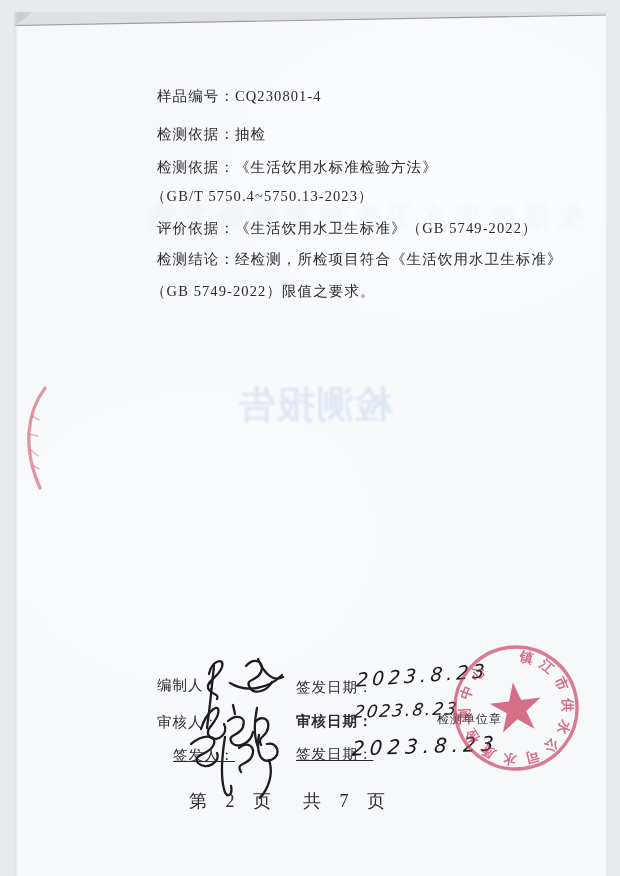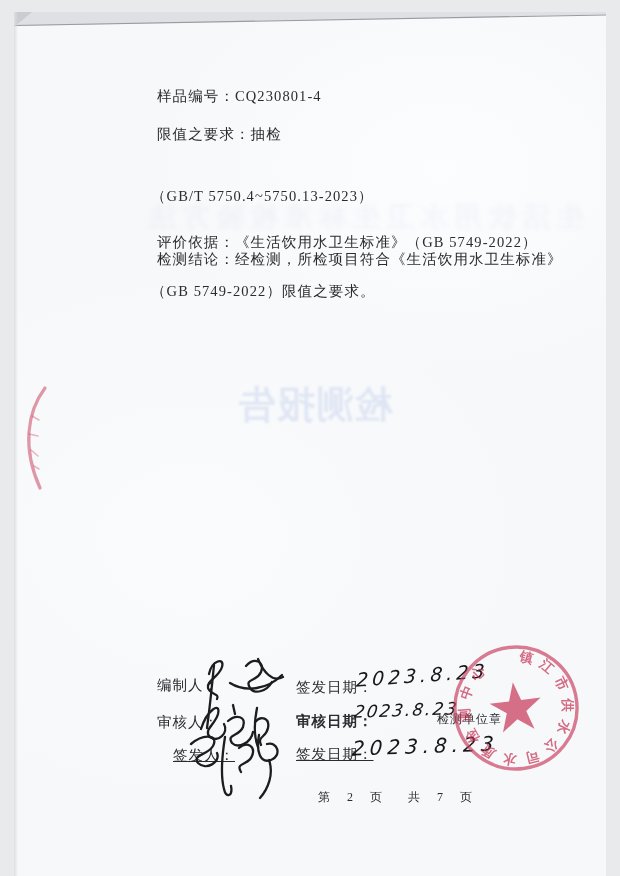--- a/index.html
+++ b/index.html
@@ -27,21 +27,21 @@
     position:absolute;
     font-size:14.5px;
     letter-spacing:1.1px;
     white-space:nowrap;
     color:#2b2b30;
   }
   .l0{left:143px;top:75px;}
   .l1{left:143px;top:113px;}
   .l2{left:143px;top:146px;}
   .l3{left:137px;top:175px;text-align:center;}
-  .l4{left:143px;top:221px;}
+  .l4{left:143px;top:207px;}
   .l5{left:143px;top:238px;}
   .l6{left:137px;top:270px;text-align:center;}
 
   
   .ghost-bleed-line{
     position:absolute;left:120px;top:186px;width:450px;
     font-family:"Liberation Sans","DejaVu Sans",sans-serif;
     font-weight:bold;font-size:28px;letter-spacing:6px;white-space:nowrap;
     color:#8fa3c8;opacity:0.08;
     transform:scaleX(-1);filter:blur(2px);
@@ -69,41 +69,42 @@
   .stamp-caption{position:absolute;left:423px;top:699px;font-size:12px;letter-spacing:1px;white-space:nowrap;color:#2b2b30;}
 
   .signatures{position:absolute;left:148px;top:636px;width:160px;height:168px;}
   .sig-stroke{fill:none;stroke:#1d1d20;stroke-width:2.3;stroke-linecap:round;stroke-linejoin:round;}
 
   .stamp-svg{position:absolute;left:432px;top:626px;width:140px;height:140px;transform:rotate(-7deg);opacity:0.88;}
   .edge-stamp{position:absolute;left:0;top:372px;width:40px;height:110px;filter:blur(0.4px);}
 
   .footer-page{
     position:absolute;left:175px;top:777px;width:290px;
-    text-align:right;font-size:12px;letter-spacing:7px;white-space:nowrap;
+    text-align:left;font-size:18px;letter-spacing:7px;white-space:nowrap;
     color:#2b2b30;
   }
 </style>
 </head>
 <body>
 
 <div class="scan">
 
   <svg class="top-edge" viewBox="0 0 620 18" preserveAspectRatio="none">
     <polygon points="0,0 620,0 620,2 0,14" fill="#dfe0e4"></polygon>
     <polygon points="0,0 18,0 0,15" fill="#cbccd0"></polygon>
     <line x1="0" y1="13.5" x2="620" y2="2.5" stroke="#9a9aa1" stroke-width="1.2"></line>
   </svg>
   <div class="left-edge"></div>
   <div class="bottom-edge"></div>
 
   <div class="ghost-bleed-line">生活饮用水卫生标准检验方法</div>
 
   <div class="info-line l0">样品编号：CQ230801-4</div>
-  <div class="info-line l1">限值之要求：抽检</div>
+  <div class="info-line l1">检测依据：抽检</div>
+  <div class="info-line l2">检测依据：《生活饮用水标准检验方法》</div>
   <div class="info-line l3">（GB/T 5750.4~5750.13-2023）</div>
   <div class="info-line l4">评价依据：《生活饮用水卫生标准》（GB 5749-2022）</div>
   <div class="info-line l5">检测结论：经检测，所检项目符合《生活饮用水卫生标准》</div>
   <div class="info-line l6">（GB 5749-2022）限值之要求。</div>
 
   <div class="ghost-title">检测报告</div>
 
   <svg class="edge-stamp" viewBox="0 0 40 110">
     <path d="M31,4 C13,28 8,64 26,104" fill="none" stroke="rgba(203,70,96,0.55)" stroke-width="3.2" stroke-linecap="round"></path>
     <path d="M18,32 l7,4 M15,50 l9,2 M17,66 l7,6 M20,82 l5,3" fill="none" stroke="rgba(203,70,96,0.38)" stroke-width="1.6" stroke-linecap="round"></path>

